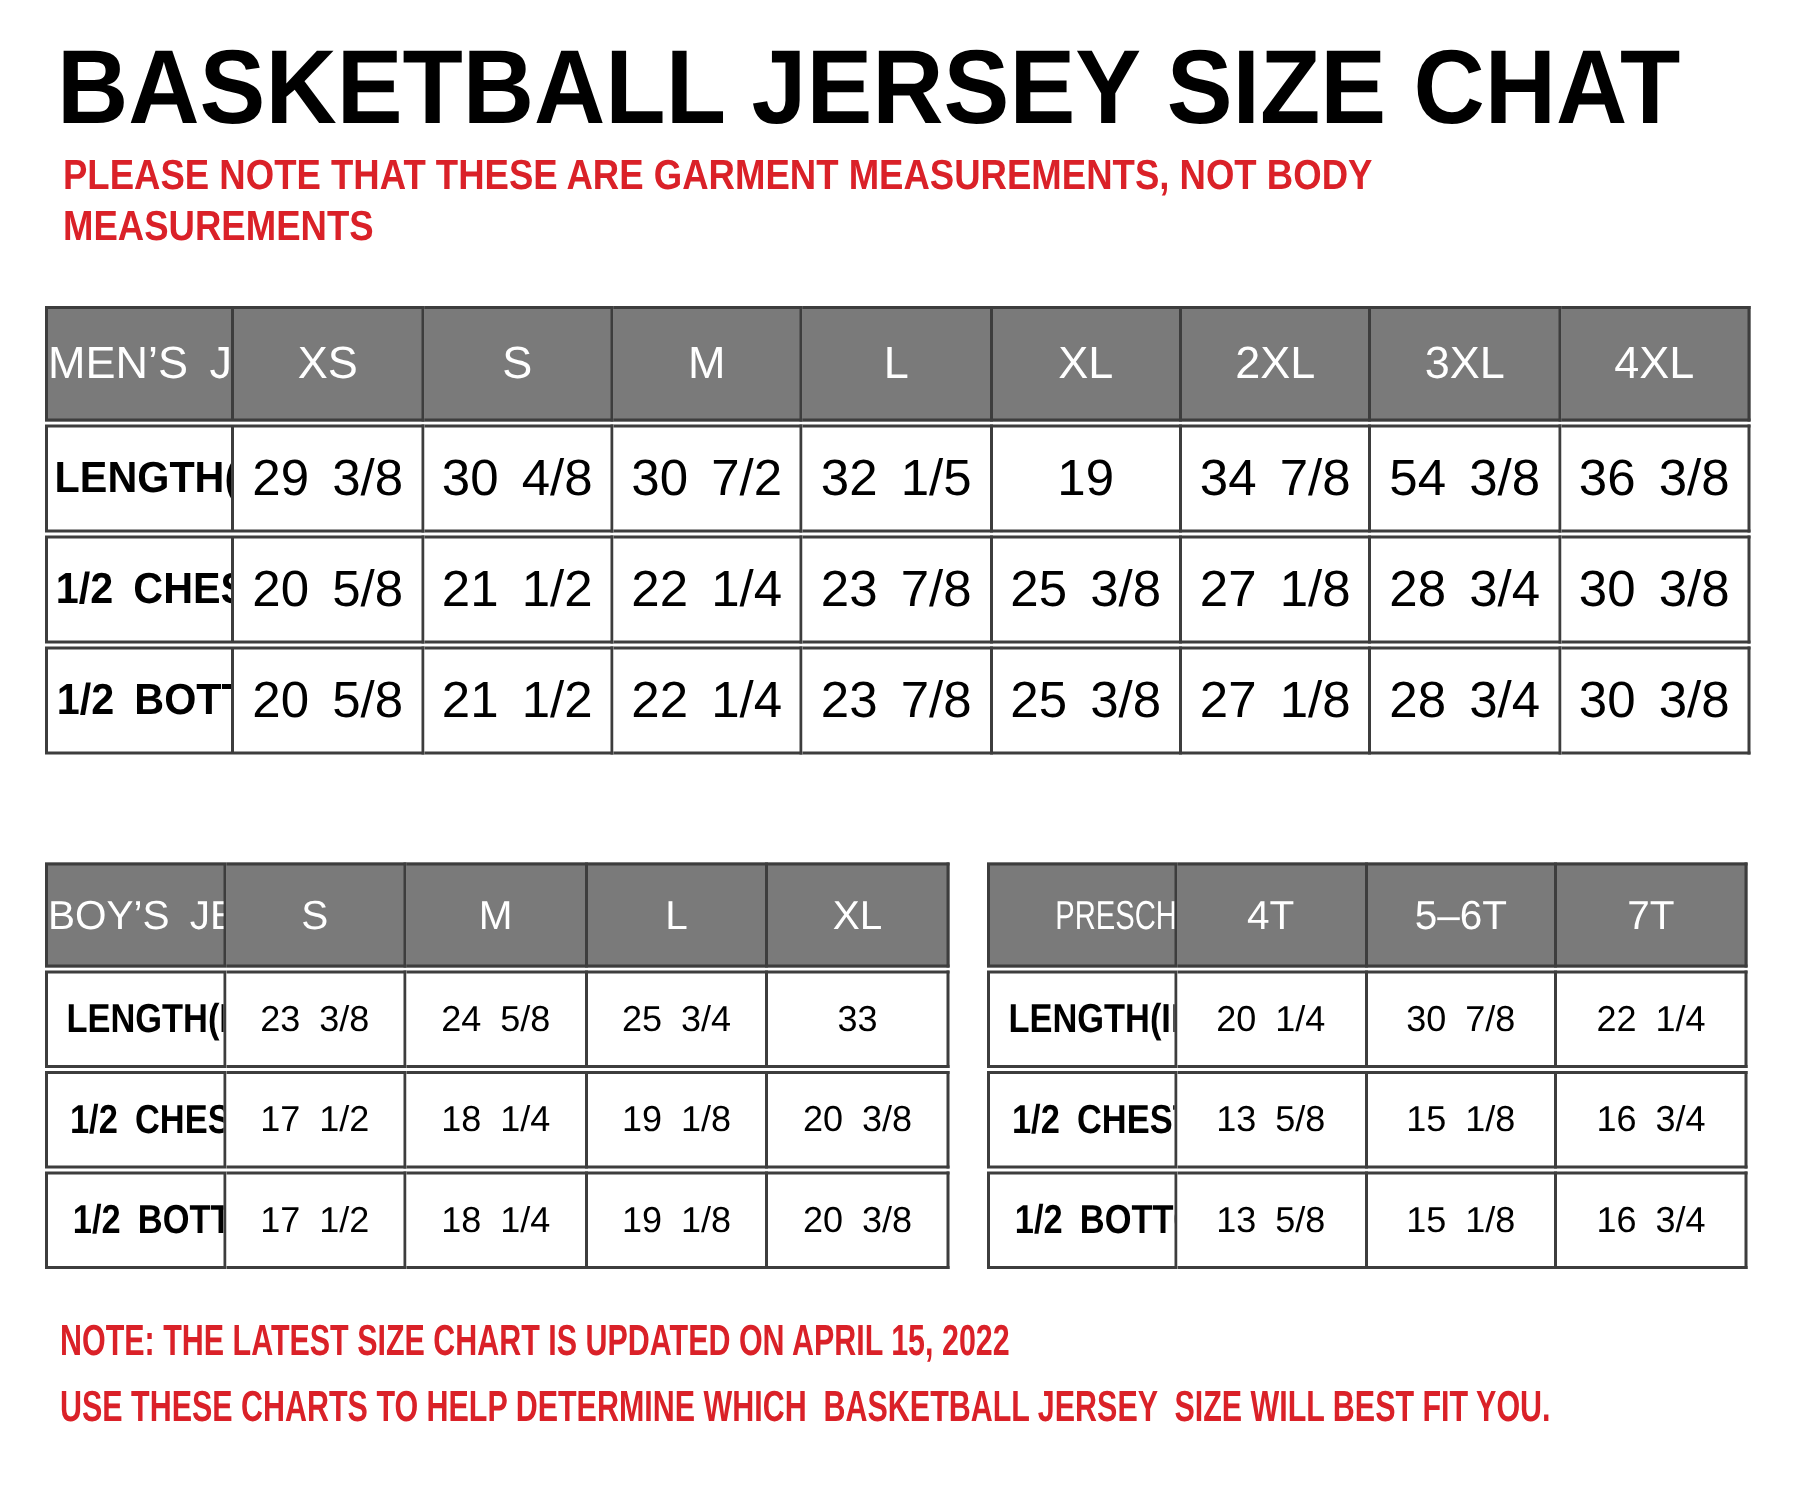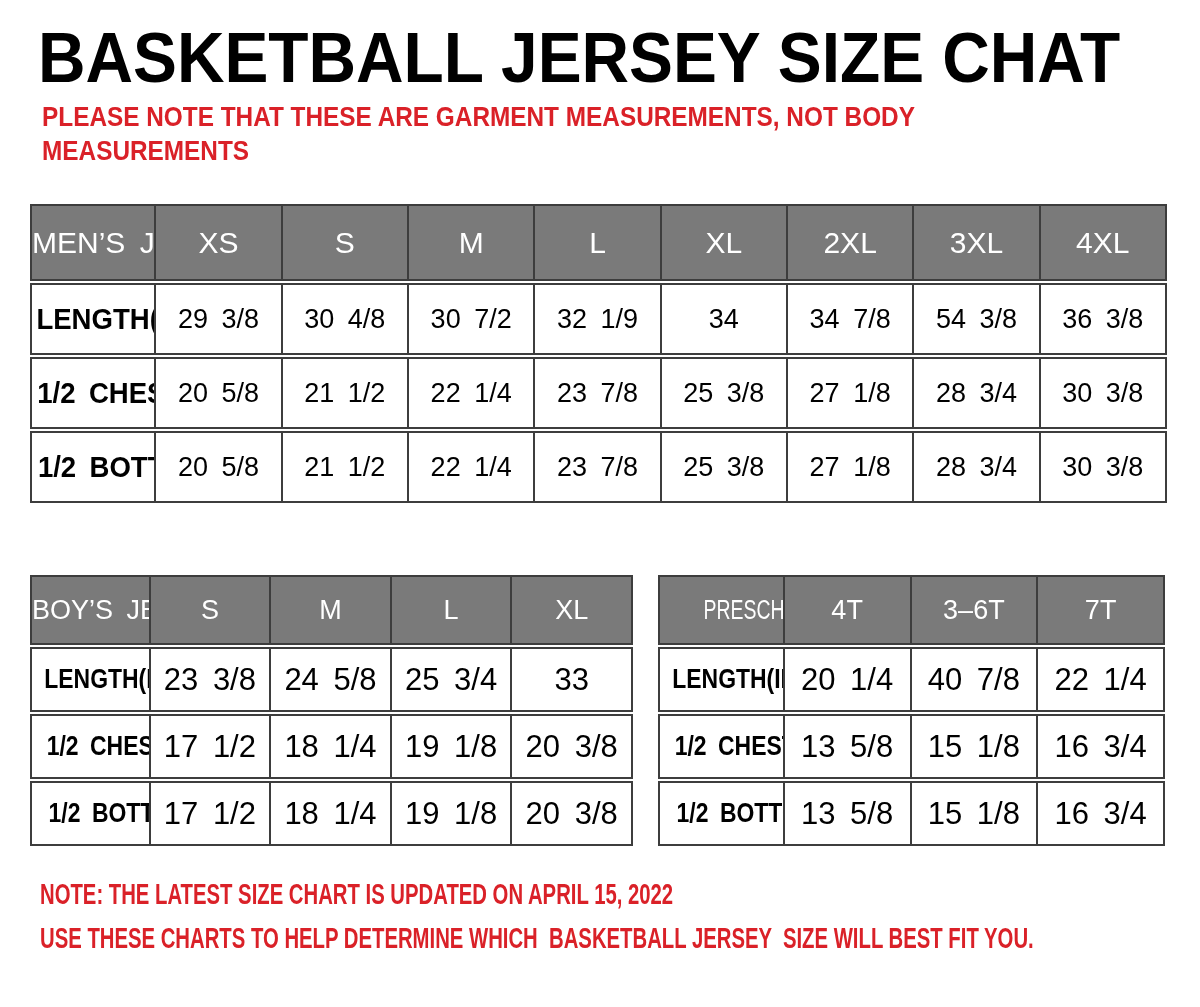--- a/index.html
+++ b/index.html
@@ -36,28 +36,28 @@
     box-sizing:border-box;padding:0;text-align:center;vertical-align:middle;
     border:2px solid var(--border);border-left-width:0;background:#fff;color:#000;
     overflow:hidden;
   }
   table.size-table th:first-child,table.size-table td:first-child{border-left-width:2px;}
   table.size-table thead th{background:var(--hdr-gray);color:#fff;font-weight:normal;}
   .lbl,.val{display:inline-block;white-space:nowrap;transform-origin:center center;}
 
   #mens-table{left:30px;top:202px;width:1137px;}
   #mens-table thead th{height:77px;font-size:30px;}
-  #mens-table tbody td{height:72px;font-size:27px;}
+  #mens-table tbody td{height:72px;font-size:34px;}
   #mens-table tbody td:first-child{font-size:29px;font-weight:bold;}
   #mens-table tbody td:first-child .lbl{transform:scaleX(0.95);}
 
   #boys-table{left:30px;top:573px;width:603px;}
   #preschool-table{left:658px;top:573px;width:507px;}
   #boys-table thead th,#preschool-table thead th{height:70px;font-size:27px;}
-  #boys-table tbody td,#preschool-table tbody td{height:65px;font-size:31px;}
+  #boys-table tbody td,#preschool-table tbody td{height:65px;font-size:24px;}
   #boys-table tbody td:first-child,#preschool-table tbody td:first-child{font-size:27px;font-weight:bold;}
   #boys-table tbody td:first-child .lbl,#preschool-table tbody td:first-child .lbl{transform:scaleX(0.85);}
   #preschool-table thead th:first-child .lbl{transform:scaleX(0.72);}
 </style>
 </head>
 <body>
 
 <div class="page-title">BASKETBALL JERSEY SIZE CHAT</div>
 
 <div class="red-line intro-1">PLEASE NOTE THAT THESE ARE GARMENT MEASUREMENTS, NOT BODY</div>
@@ -76,22 +76,22 @@
         <th><span class="val">3XL</span></th>
         <th><span class="val">4XL</span></th>
       </tr>
     </thead>
     <tbody>
       <tr>
         <td><span class="lbl">LENGTH(IN.)</span></td>
         <td><span class="val">29 3/8</span></td>
         <td><span class="val">30 4/8</span></td>
         <td><span class="val">30 7/2</span></td>
-        <td><span class="val">32 1/9</span></td>
-        <td><span class="val">34</span></td>
+        <td><span class="val">32 1/5</span></td>
+        <td><span class="val">19</span></td>
         <td><span class="val">34 7/8</span></td>
         <td><span class="val">54 3/8</span></td>
         <td><span class="val">36 3/8</span></td>
       </tr>
       <tr>
         <td><span class="lbl">1/2 CHEST(IN.)</span></td>
         <td><span class="val">20 5/8</span></td>
         <td><span class="val">21 1/2</span></td>
         <td><span class="val">22 1/4</span></td>
         <td><span class="val">23 7/8</span></td>
@@ -147,29 +147,29 @@
         <td><span class="val">20 3/8</span></td>
       </tr>
     </tbody>
   </table>
 
 <table id="preschool-table" class="size-table">
     <thead>
       <tr>
         <th><span class="lbl">PRESCHOOL’S JERSEY</span></th>
         <th><span class="val">4T</span></th>
-        <th><span class="val">3–6T</span></th>
+        <th><span class="val">5–6T</span></th>
         <th><span class="val">7T</span></th>
       </tr>
     </thead>
     <tbody>
       <tr>
         <td><span class="lbl">LENGTH(IN.)</span></td>
         <td><span class="val">20 1/4</span></td>
-        <td><span class="val">40 7/8</span></td>
+        <td><span class="val">30 7/8</span></td>
         <td><span class="val">22 1/4</span></td>
       </tr>
       <tr>
         <td><span class="lbl">1/2 CHEST(IN.)</span></td>
         <td><span class="val">13 5/8</span></td>
         <td><span class="val">15 1/8</span></td>
         <td><span class="val">16 3/4</span></td>
       </tr>
       <tr>
         <td><span class="lbl">1/2 BOTTOM(IN.)</span></td>

